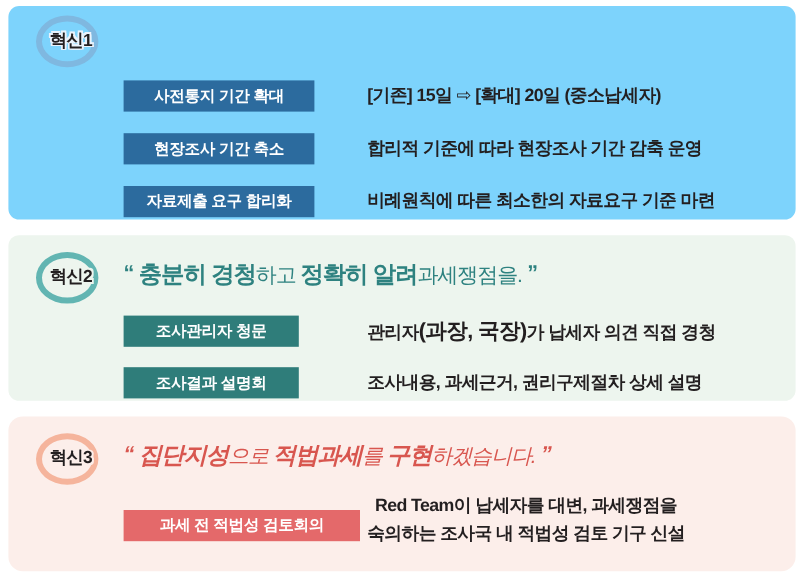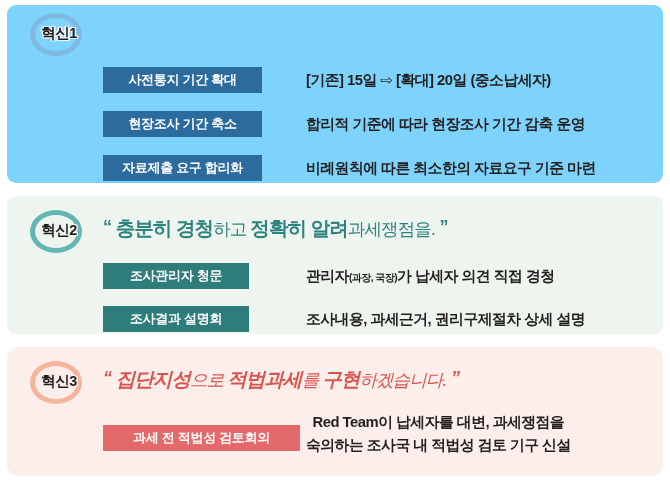--- a/index.html
+++ b/index.html
@@ -132,21 +132,21 @@
     line-height: 26px;
     letter-spacing: -0.5px;
     color: #231f20;
     font-weight: bold;
     white-space: nowrap;
     text-align: center;
   }
   .p1 .desc { left: 203px; }
   .p2 .desc { left: 203px; }
   .p3 .desc { left: 203px; line-height: 23px; }
-  .desc .sm { font-size: 10px; }
+  .desc .sm { font-size: 18px; }
   .desc .arrow { font-weight: normal; }
   .desc .l2 { display: block; }
 
   .p1 .row.r1 { top: 62px; }
   .p1 .row.r2 { top: 106px; }
   .p1 .row.r3 { top: 150px; }
   .p2 .row.r1 { top: 67px; }
   .p2 .row.r2 { top: 110px; }
   .p3 .row.r1 { top: 68px; height: 46px; }
   .p3 .row.r1 .tag { top: 10px; }

